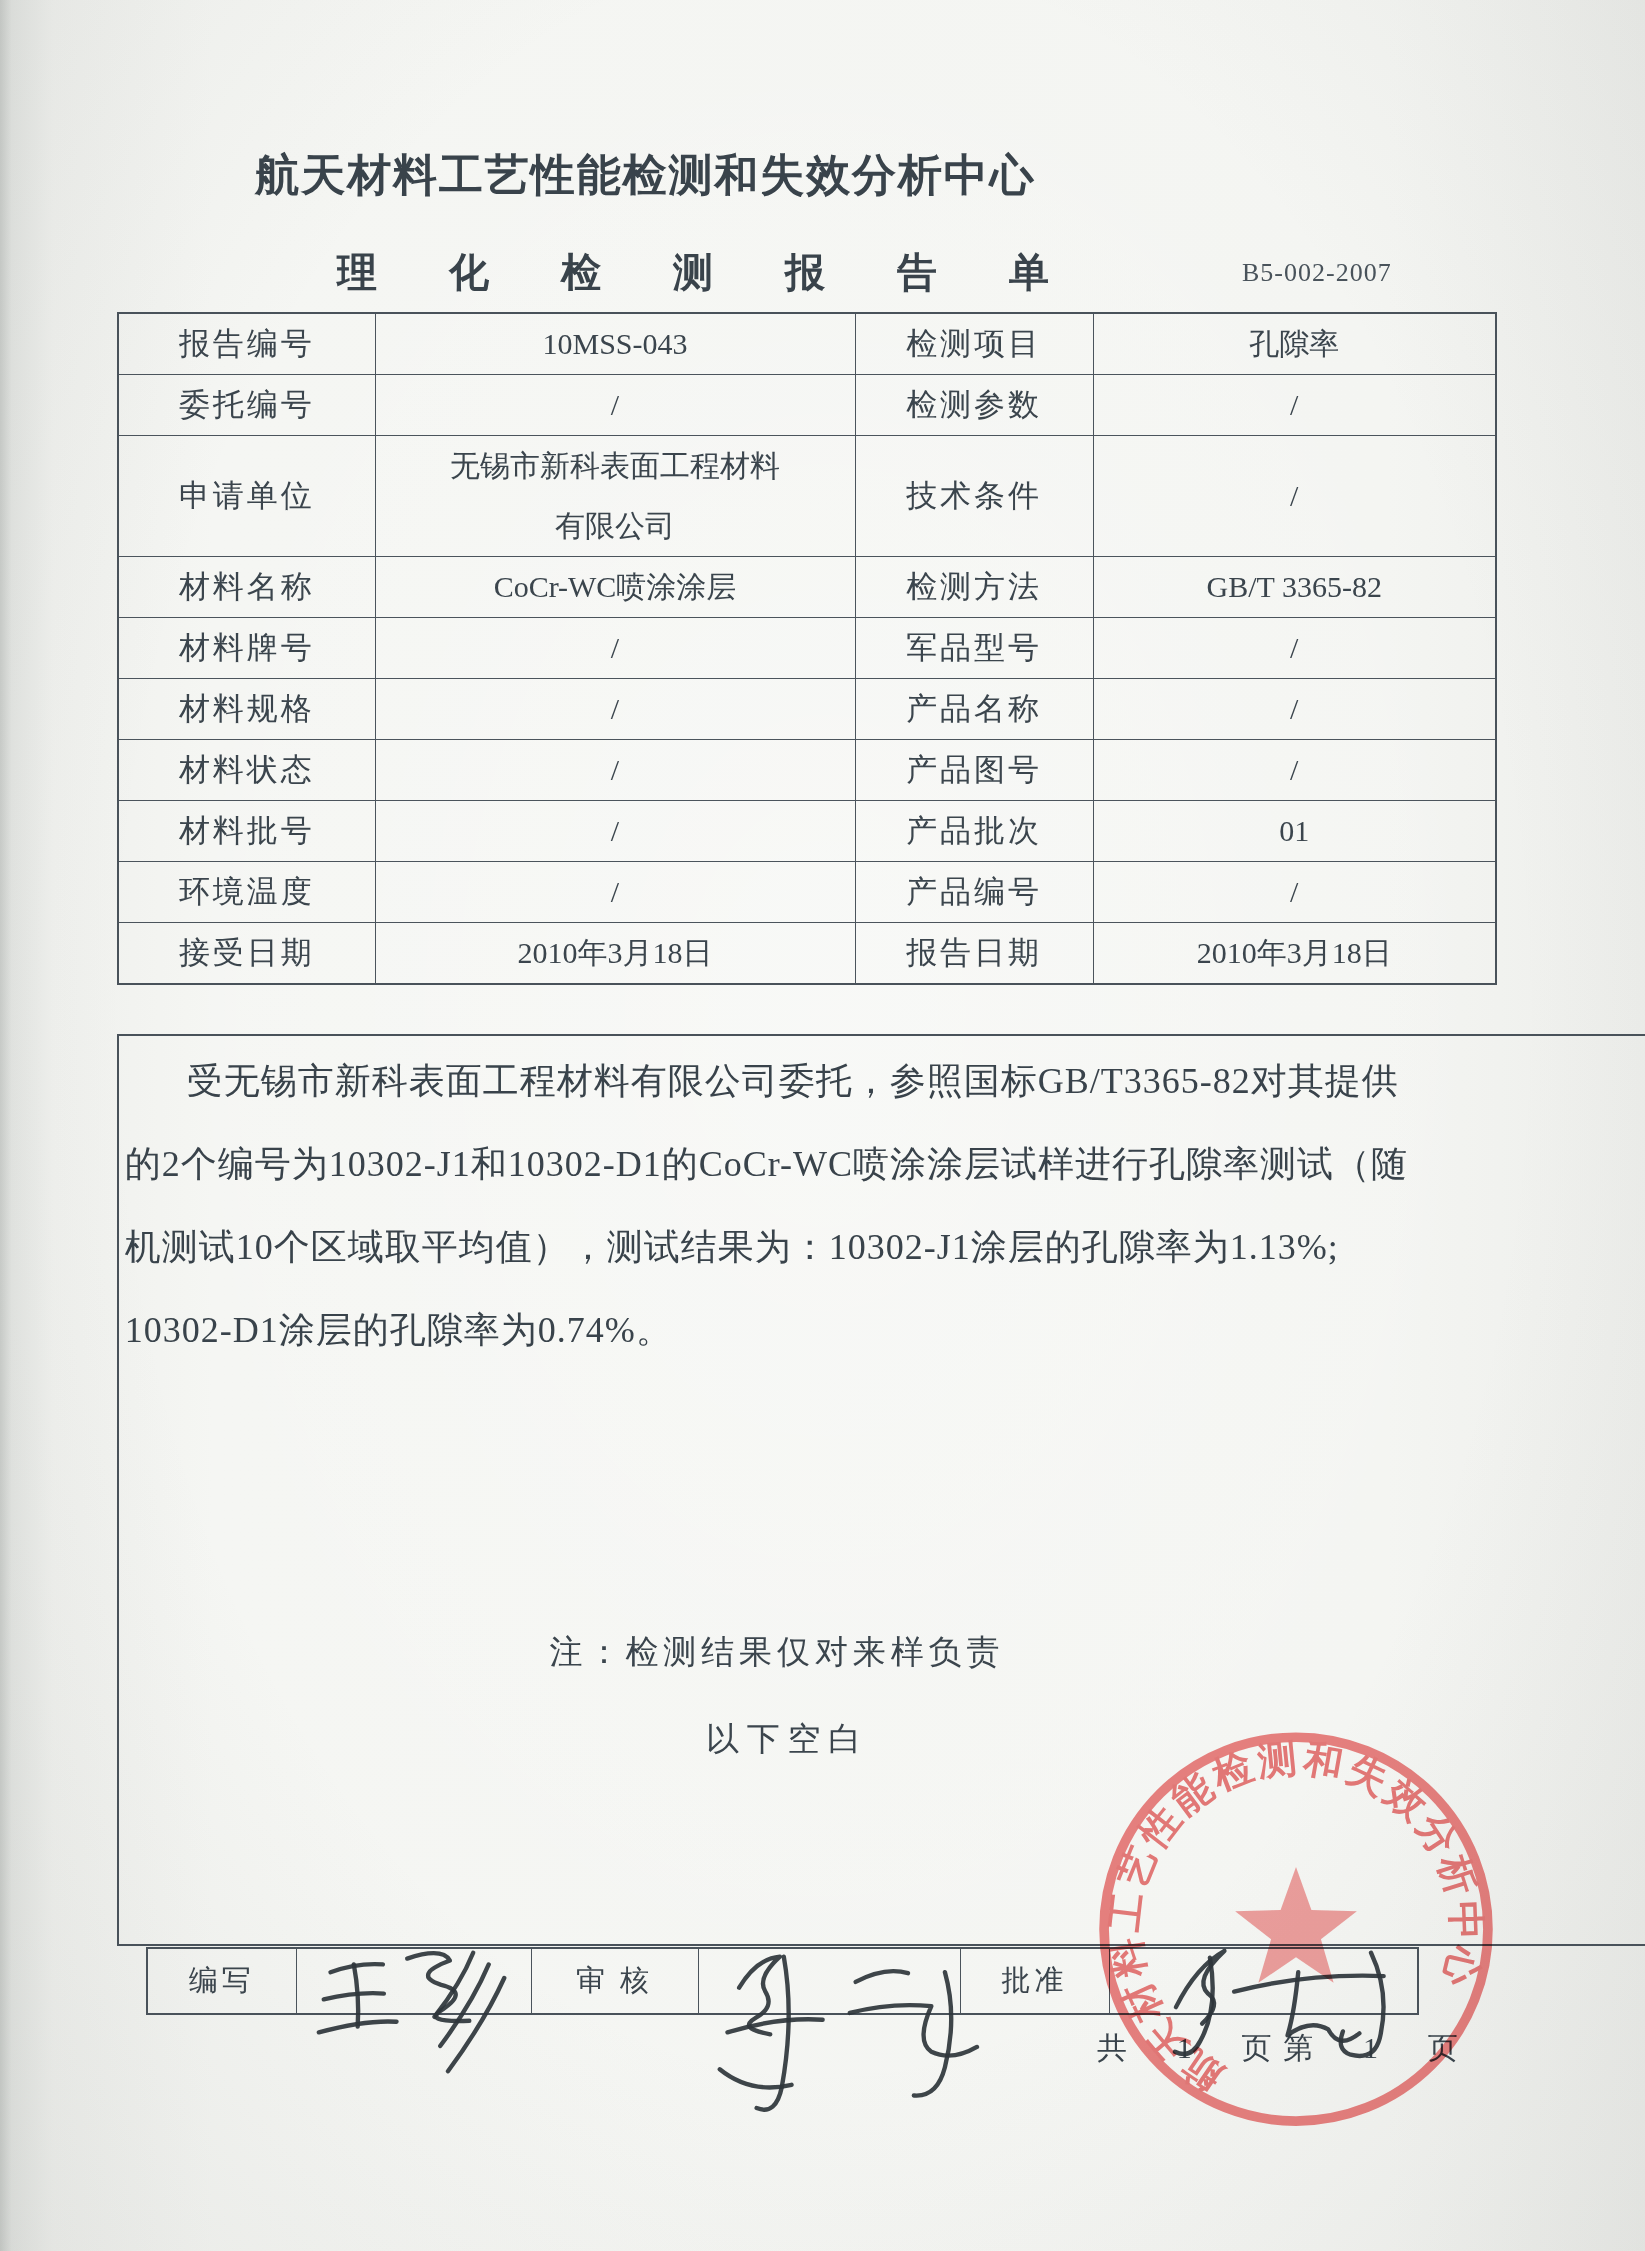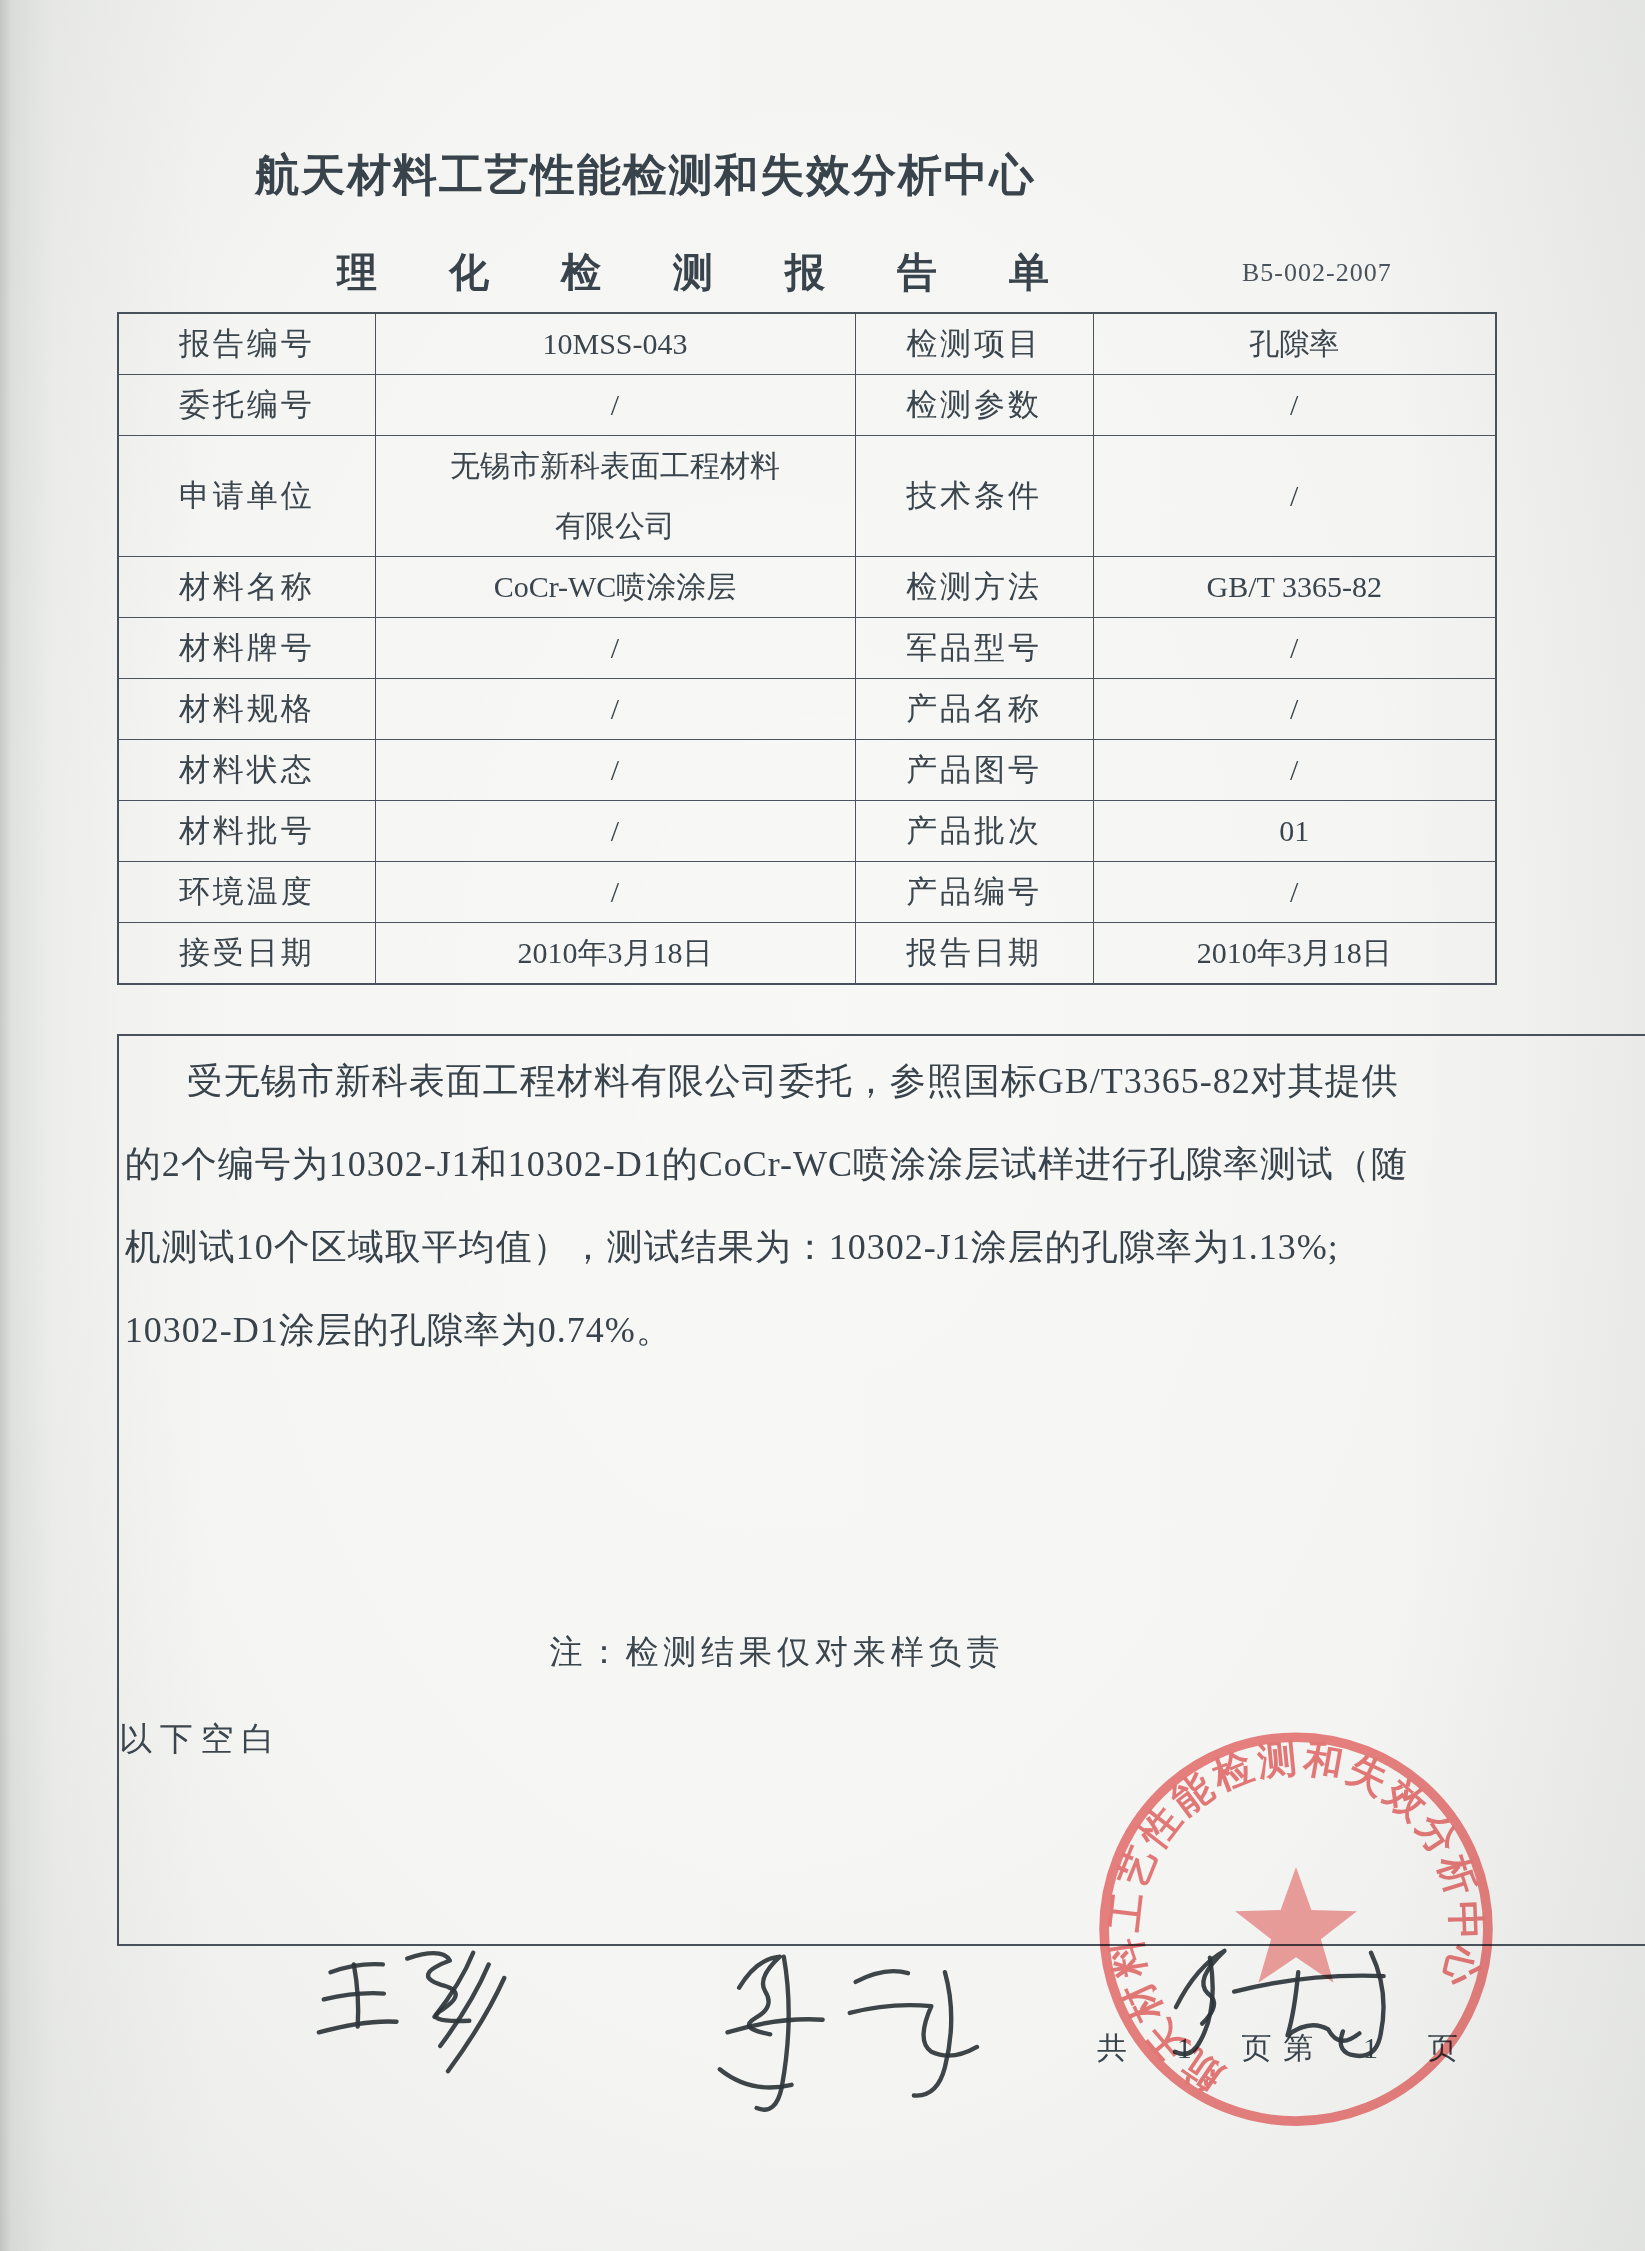--- a/index.html
+++ b/index.html
@@ -46,21 +46,21 @@
   .result-box p.rline{
     margin:0;padding:0 0 0 5.8px;line-height:83px;font-size:36px;color:#39434b;
     letter-spacing:1px;white-space:nowrap;
   }
   .result-box p.rline.first{ text-indent:62px; padding-top:3.9px;}
   .note{
     position:absolute;top:594px;left:0;width:1316px;text-align:center;
     font-size:33px;letter-spacing:4.9px;color:#3b454d;
   }
   .blank-note{
-    position:absolute;top:681px;left:0;width:1337px;
+    position:absolute;top:681px;left:0;width:1337px;text-align:center;
     font-size:33px;letter-spacing:7.8px;color:#3b454d;
   }
   table.sign-table{
     position:absolute;top:1947px;left:146px;width:1271px;height:68px;
     border-collapse:collapse;table-layout:fixed;border:2.9px solid #49525a;
   }
   table.sign-table td{
     border:1.9px solid #4b545c;vertical-align:middle;text-align:center;
     font-size:29px;color:#3b454d;letter-spacing:3.9px;padding:0;
   }
@@ -158,20 +158,40 @@
 
   <div class="result-box">
     <p class="rline first">受无锡市新科表面工程材料有限公司委托，参照国标GB/T3365-82对其提供</p>
     <p class="rline">的2个编号为10302-J1和10302-D1的CoCr-WC喷涂涂层试样进行孔隙率测试（随</p>
     <p class="rline">机测试10个区域取平均值），测试结果为：10302-J1涂层的孔隙率为1.13%;</p>
     <p class="rline">10302-D1涂层的孔隙率为0.74%。</p>
     <div class="note">注：检测结果仅对来样负责</div>
     <div class="blank-note">以下空白</div>
   </div>
 
+  <table class="sign-table">
+    <colgroup>
+        <col style="width:149px">
+        <col style="width:235px">
+        <col style="width:167px">
+        <col style="width:262px">
+        <col style="width:149px">
+        <col style="width:309px">
+      </colgroup>
+    <tbody>
+      <tr>
+        <td>编写</td>
+        <td></td>
+        <td>审  核</td>
+        <td></td>
+        <td>批准</td>
+        <td></td>
+      </tr>
+    </tbody>
+  </table>
 
   <div class="page-info">共  1  页第  1  页</div>
 
   <svg class="signatures" width="1388" height="233" viewBox="0 0 1430 240">
 
     <g>
       <path class="sig-stroke" d="M221,62 q28,-10 54,-8"></path>
       <path class="sig-stroke" d="M214,90 q34,-8 62,-6"></path>
       <path class="sig-stroke" d="M209,124 q48,-13 80,-11"></path>
       <path class="sig-stroke" d="M245,54 q6,32 4,64"></path>

